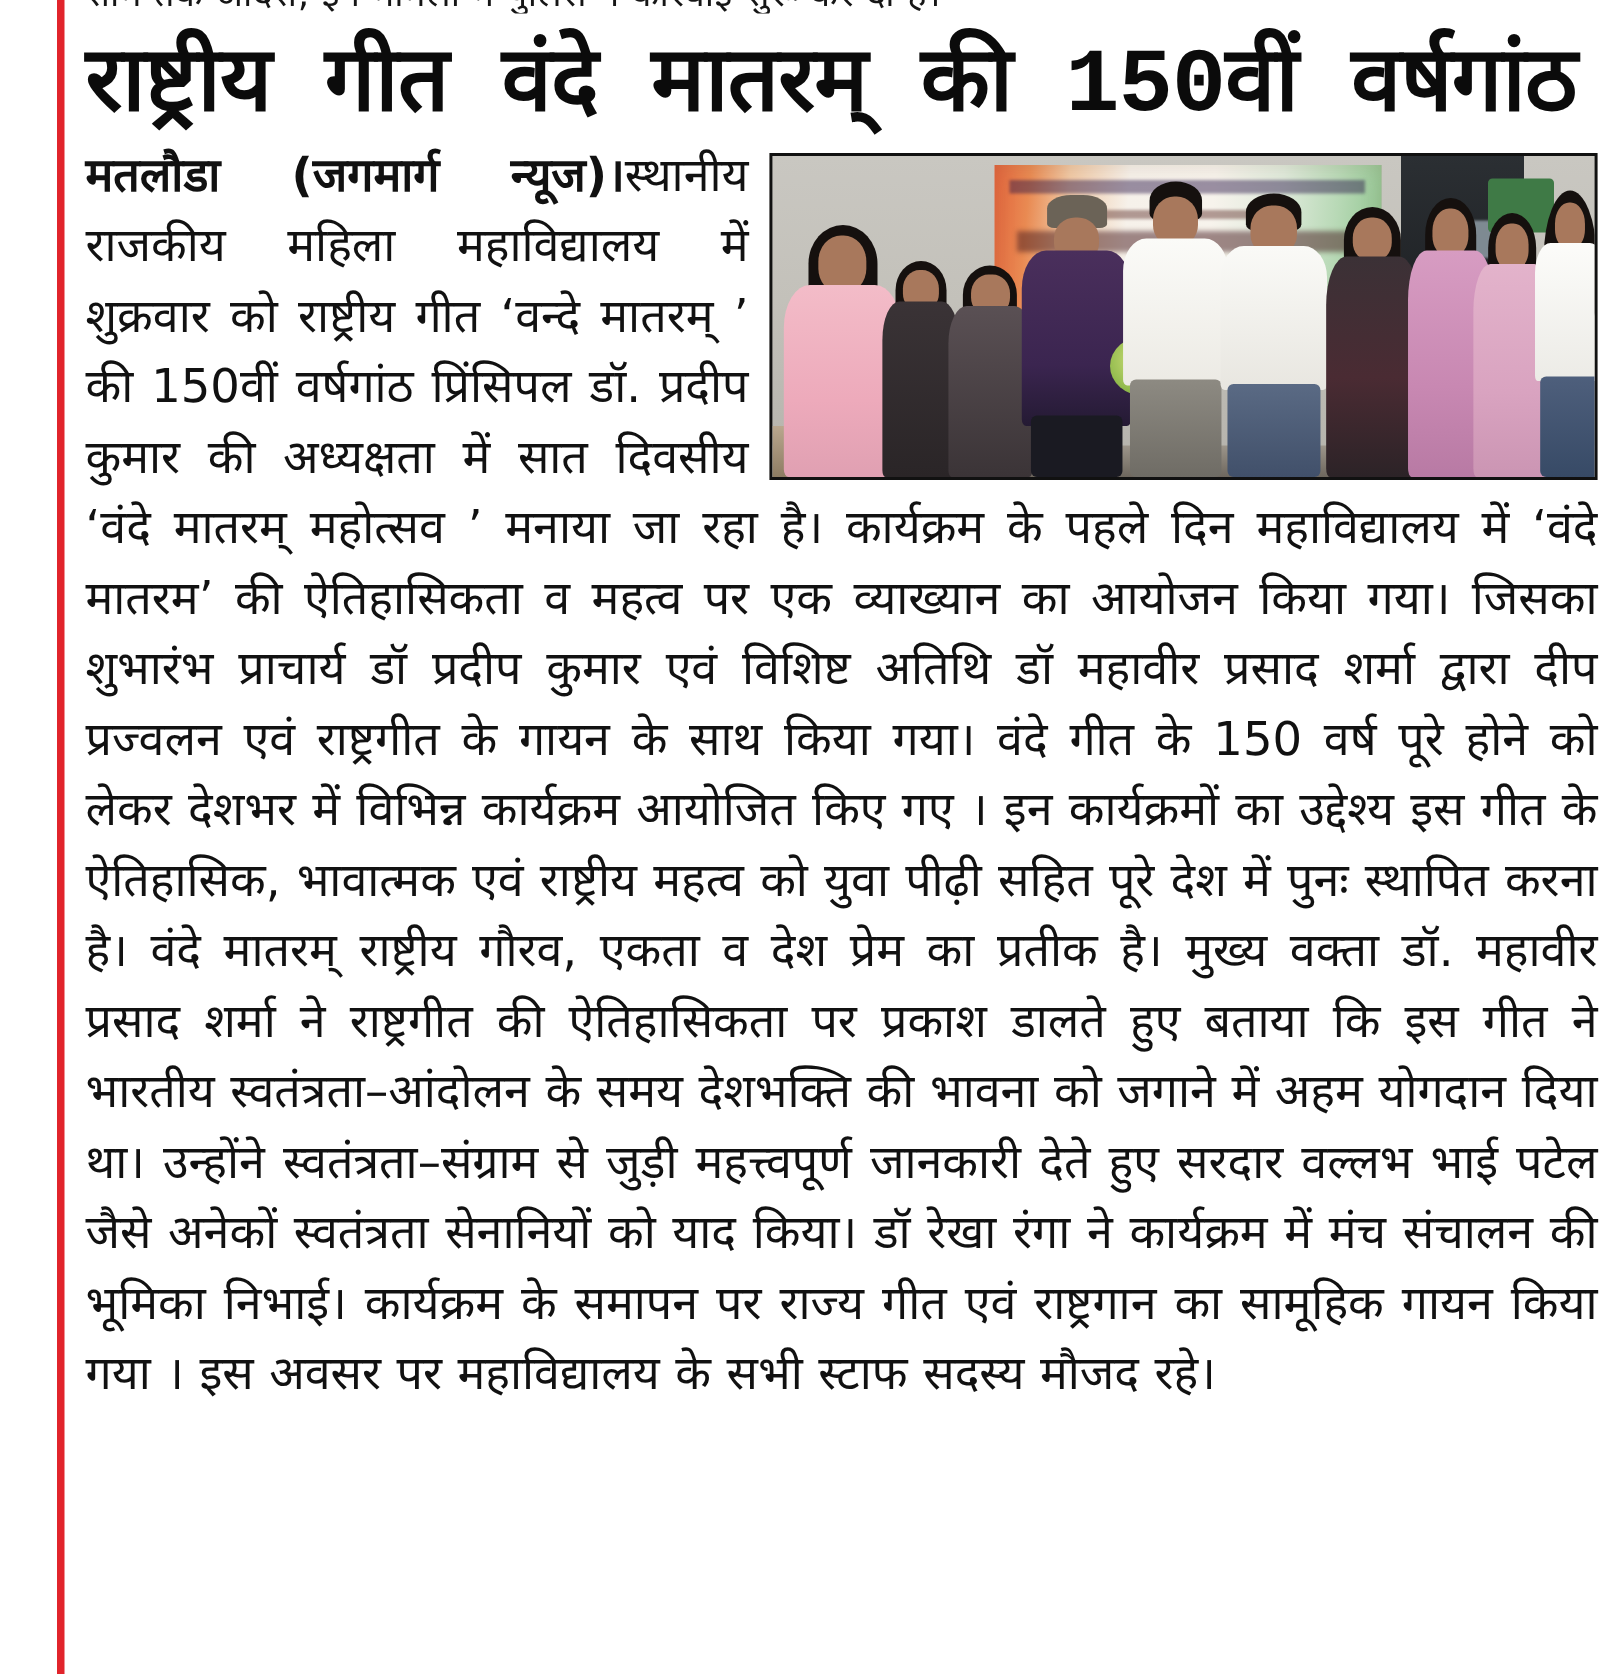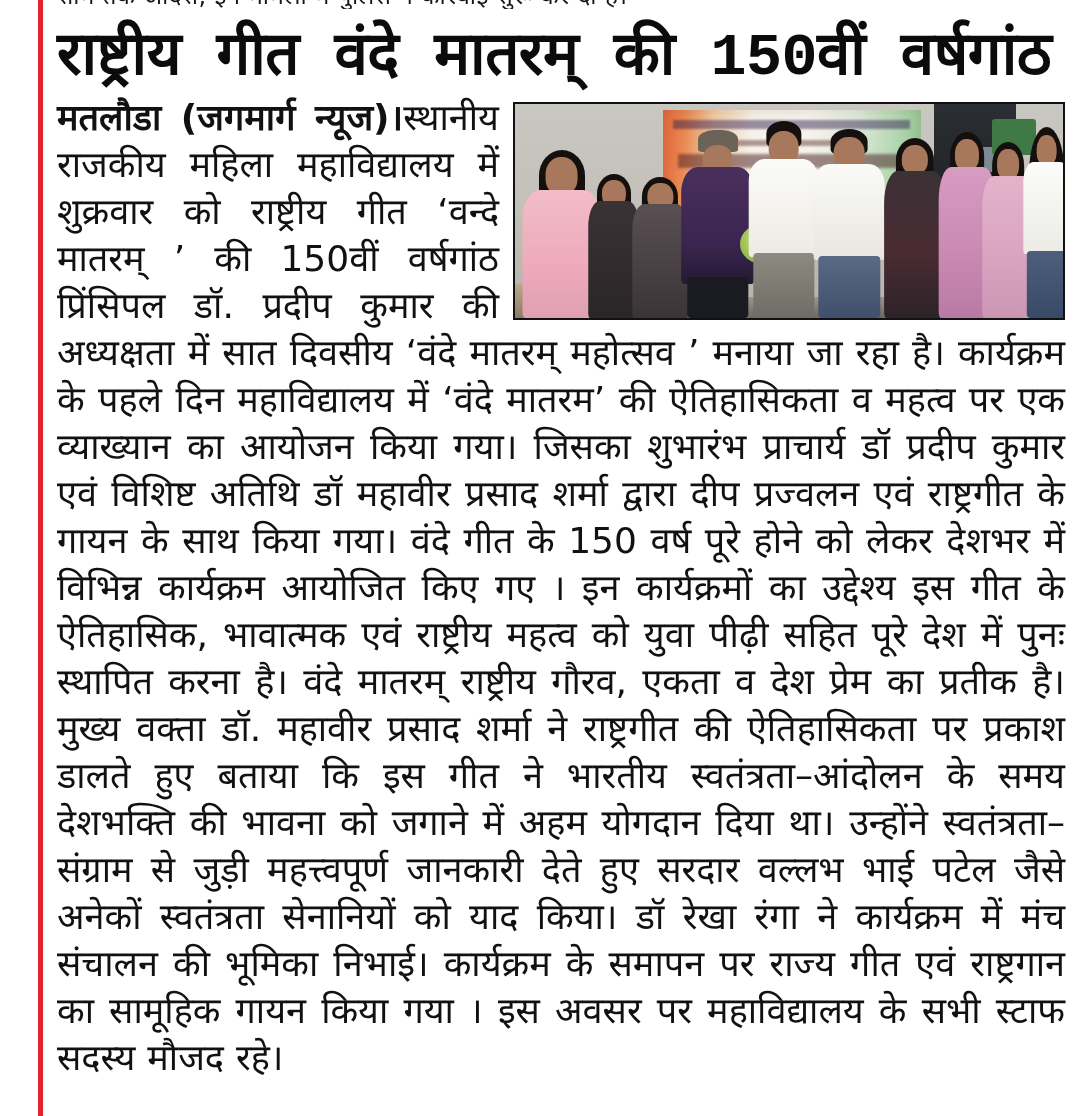--- a/index.html
+++ b/index.html
@@ -185,21 +185,21 @@
   .bouquet {
     position: absolute;
     width: 46px; height: 40px;
     border-radius: 50%;
     background: radial-gradient(circle at 40% 40%, #cfe07a 0%, #93bb4e 55%, #5d8a33 100%);
   }
 
   
   #body-copy {
     font-family: "DejaVu Sans", sans-serif;
-    font-size: 36px;
+    font-size: 31px;
     line-height: 47px;
     color: #111111;
     text-align: justify;
     text-justify: inter-word;
     word-spacing: 0.5px;
   }
   #body-copy .dateline { font-weight: bold; }
   #body-copy p { margin: 0; }
 
   .wrap-para { }

